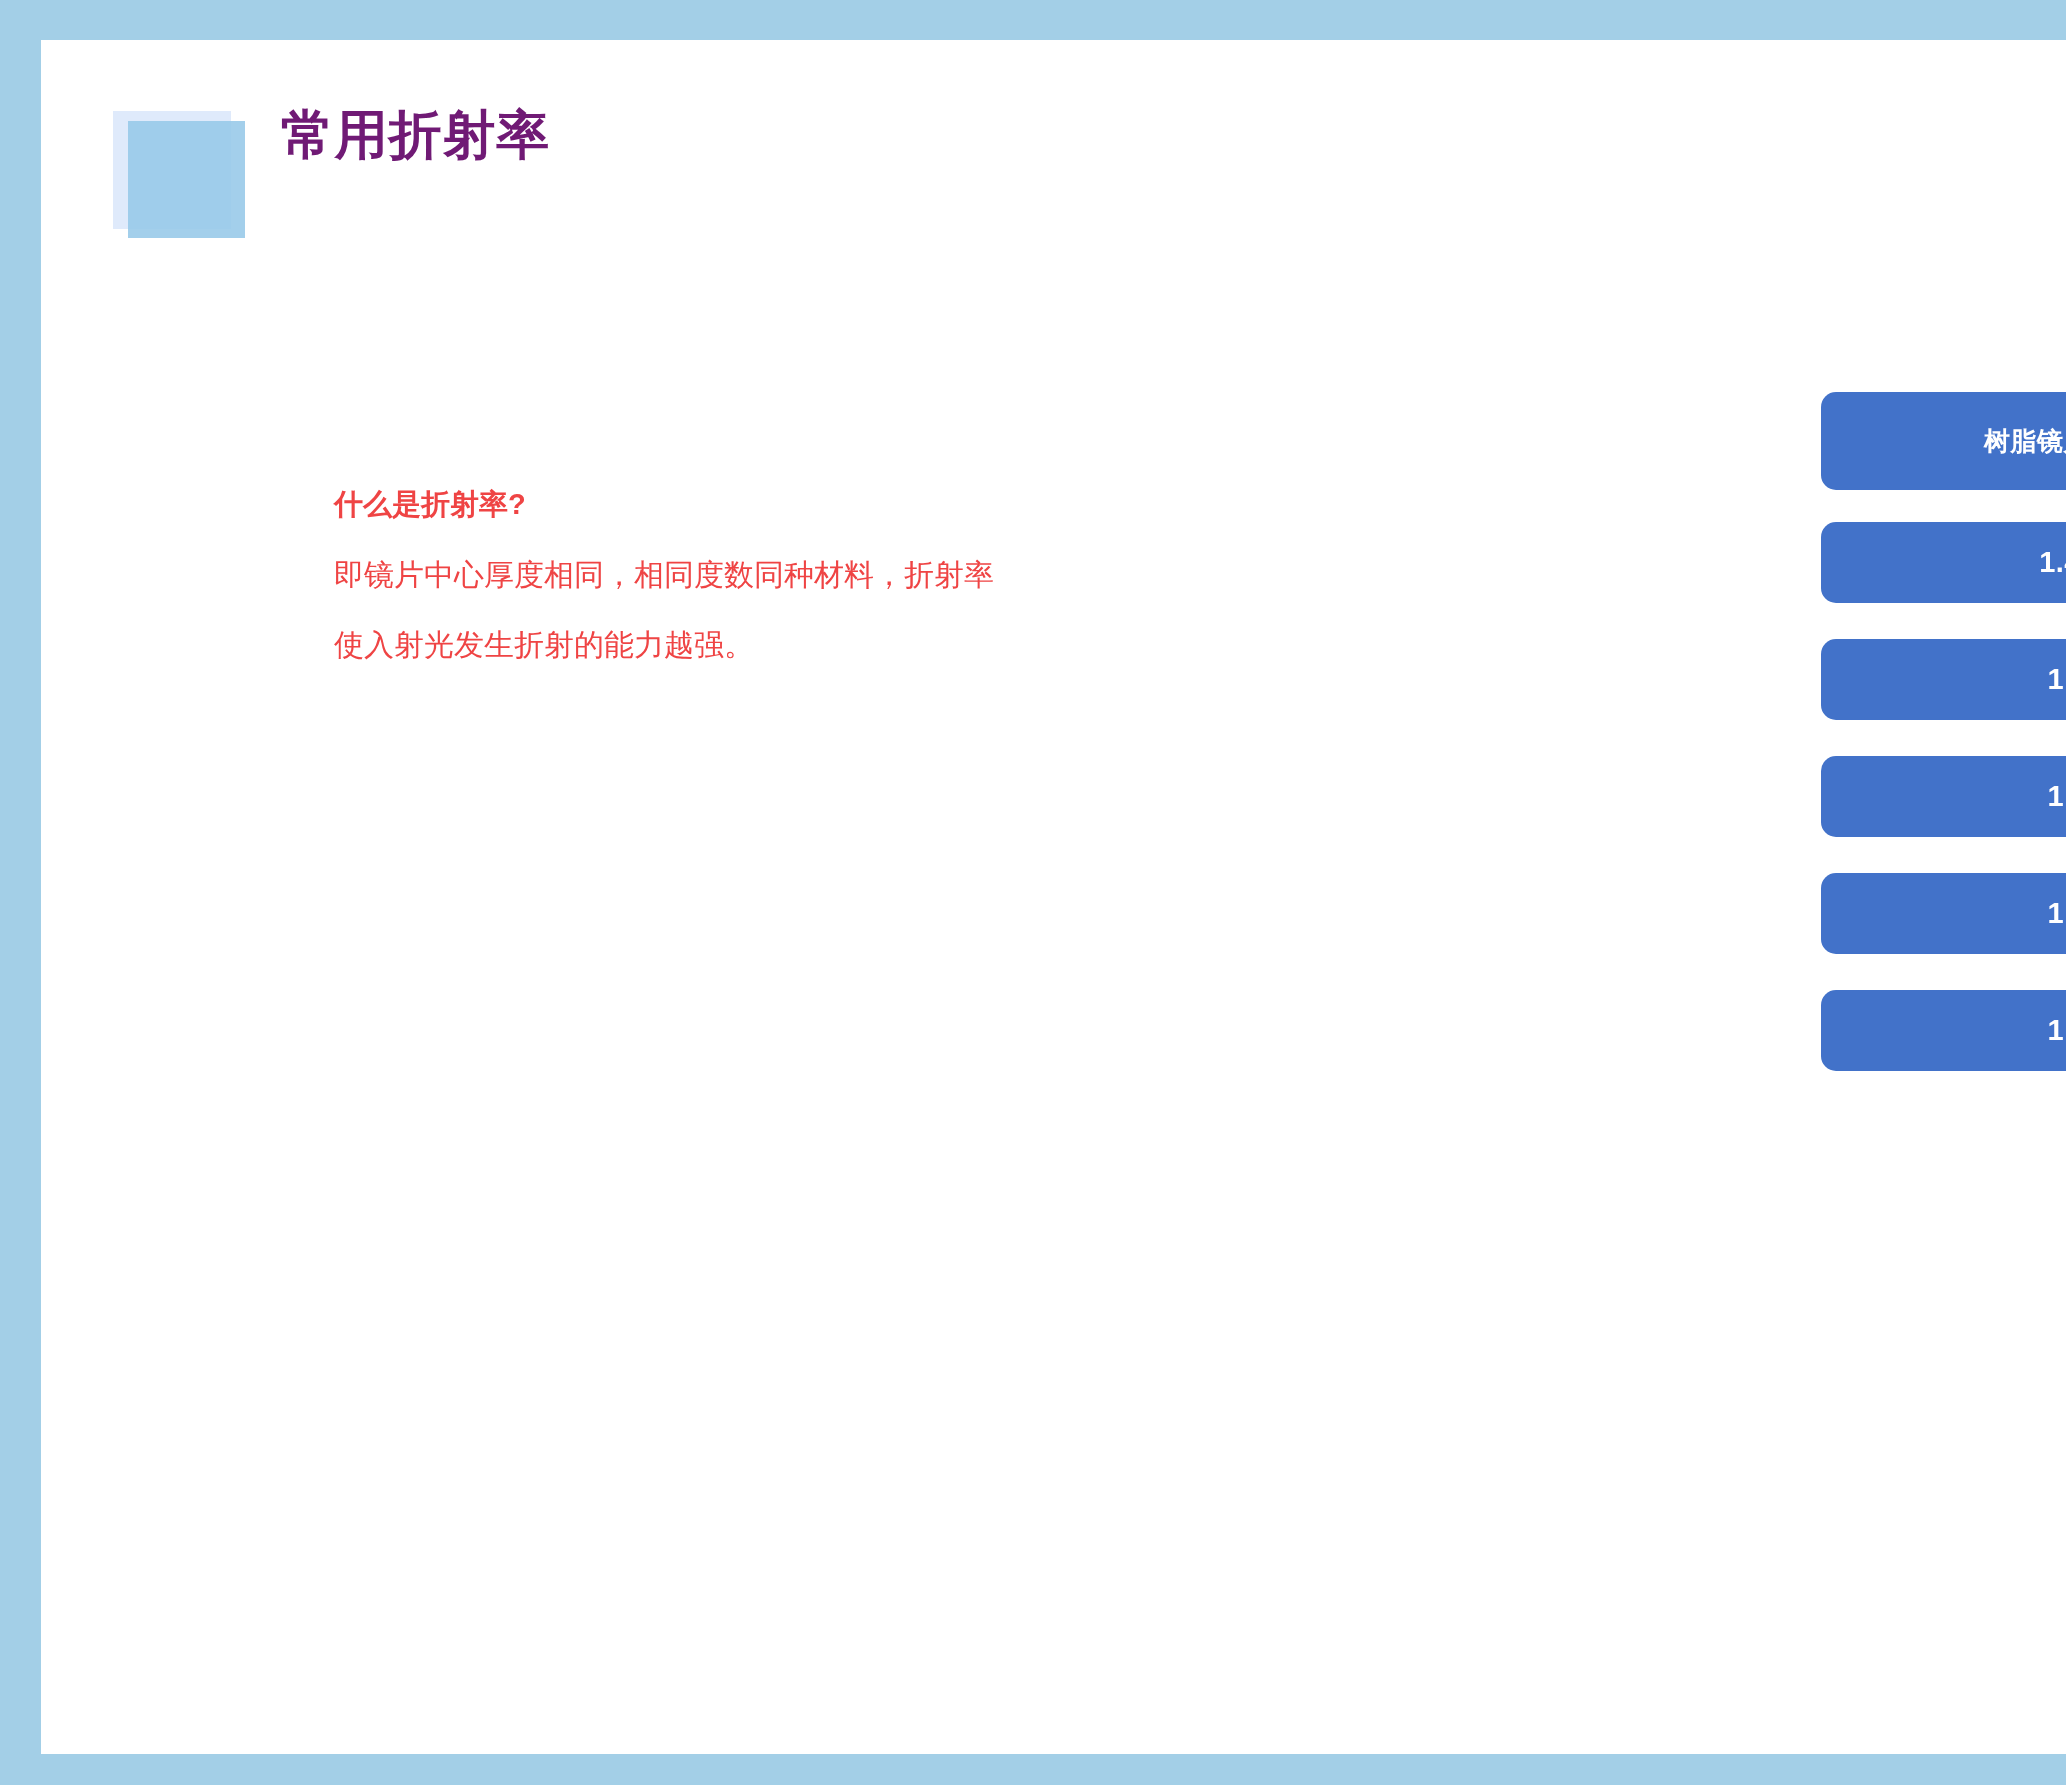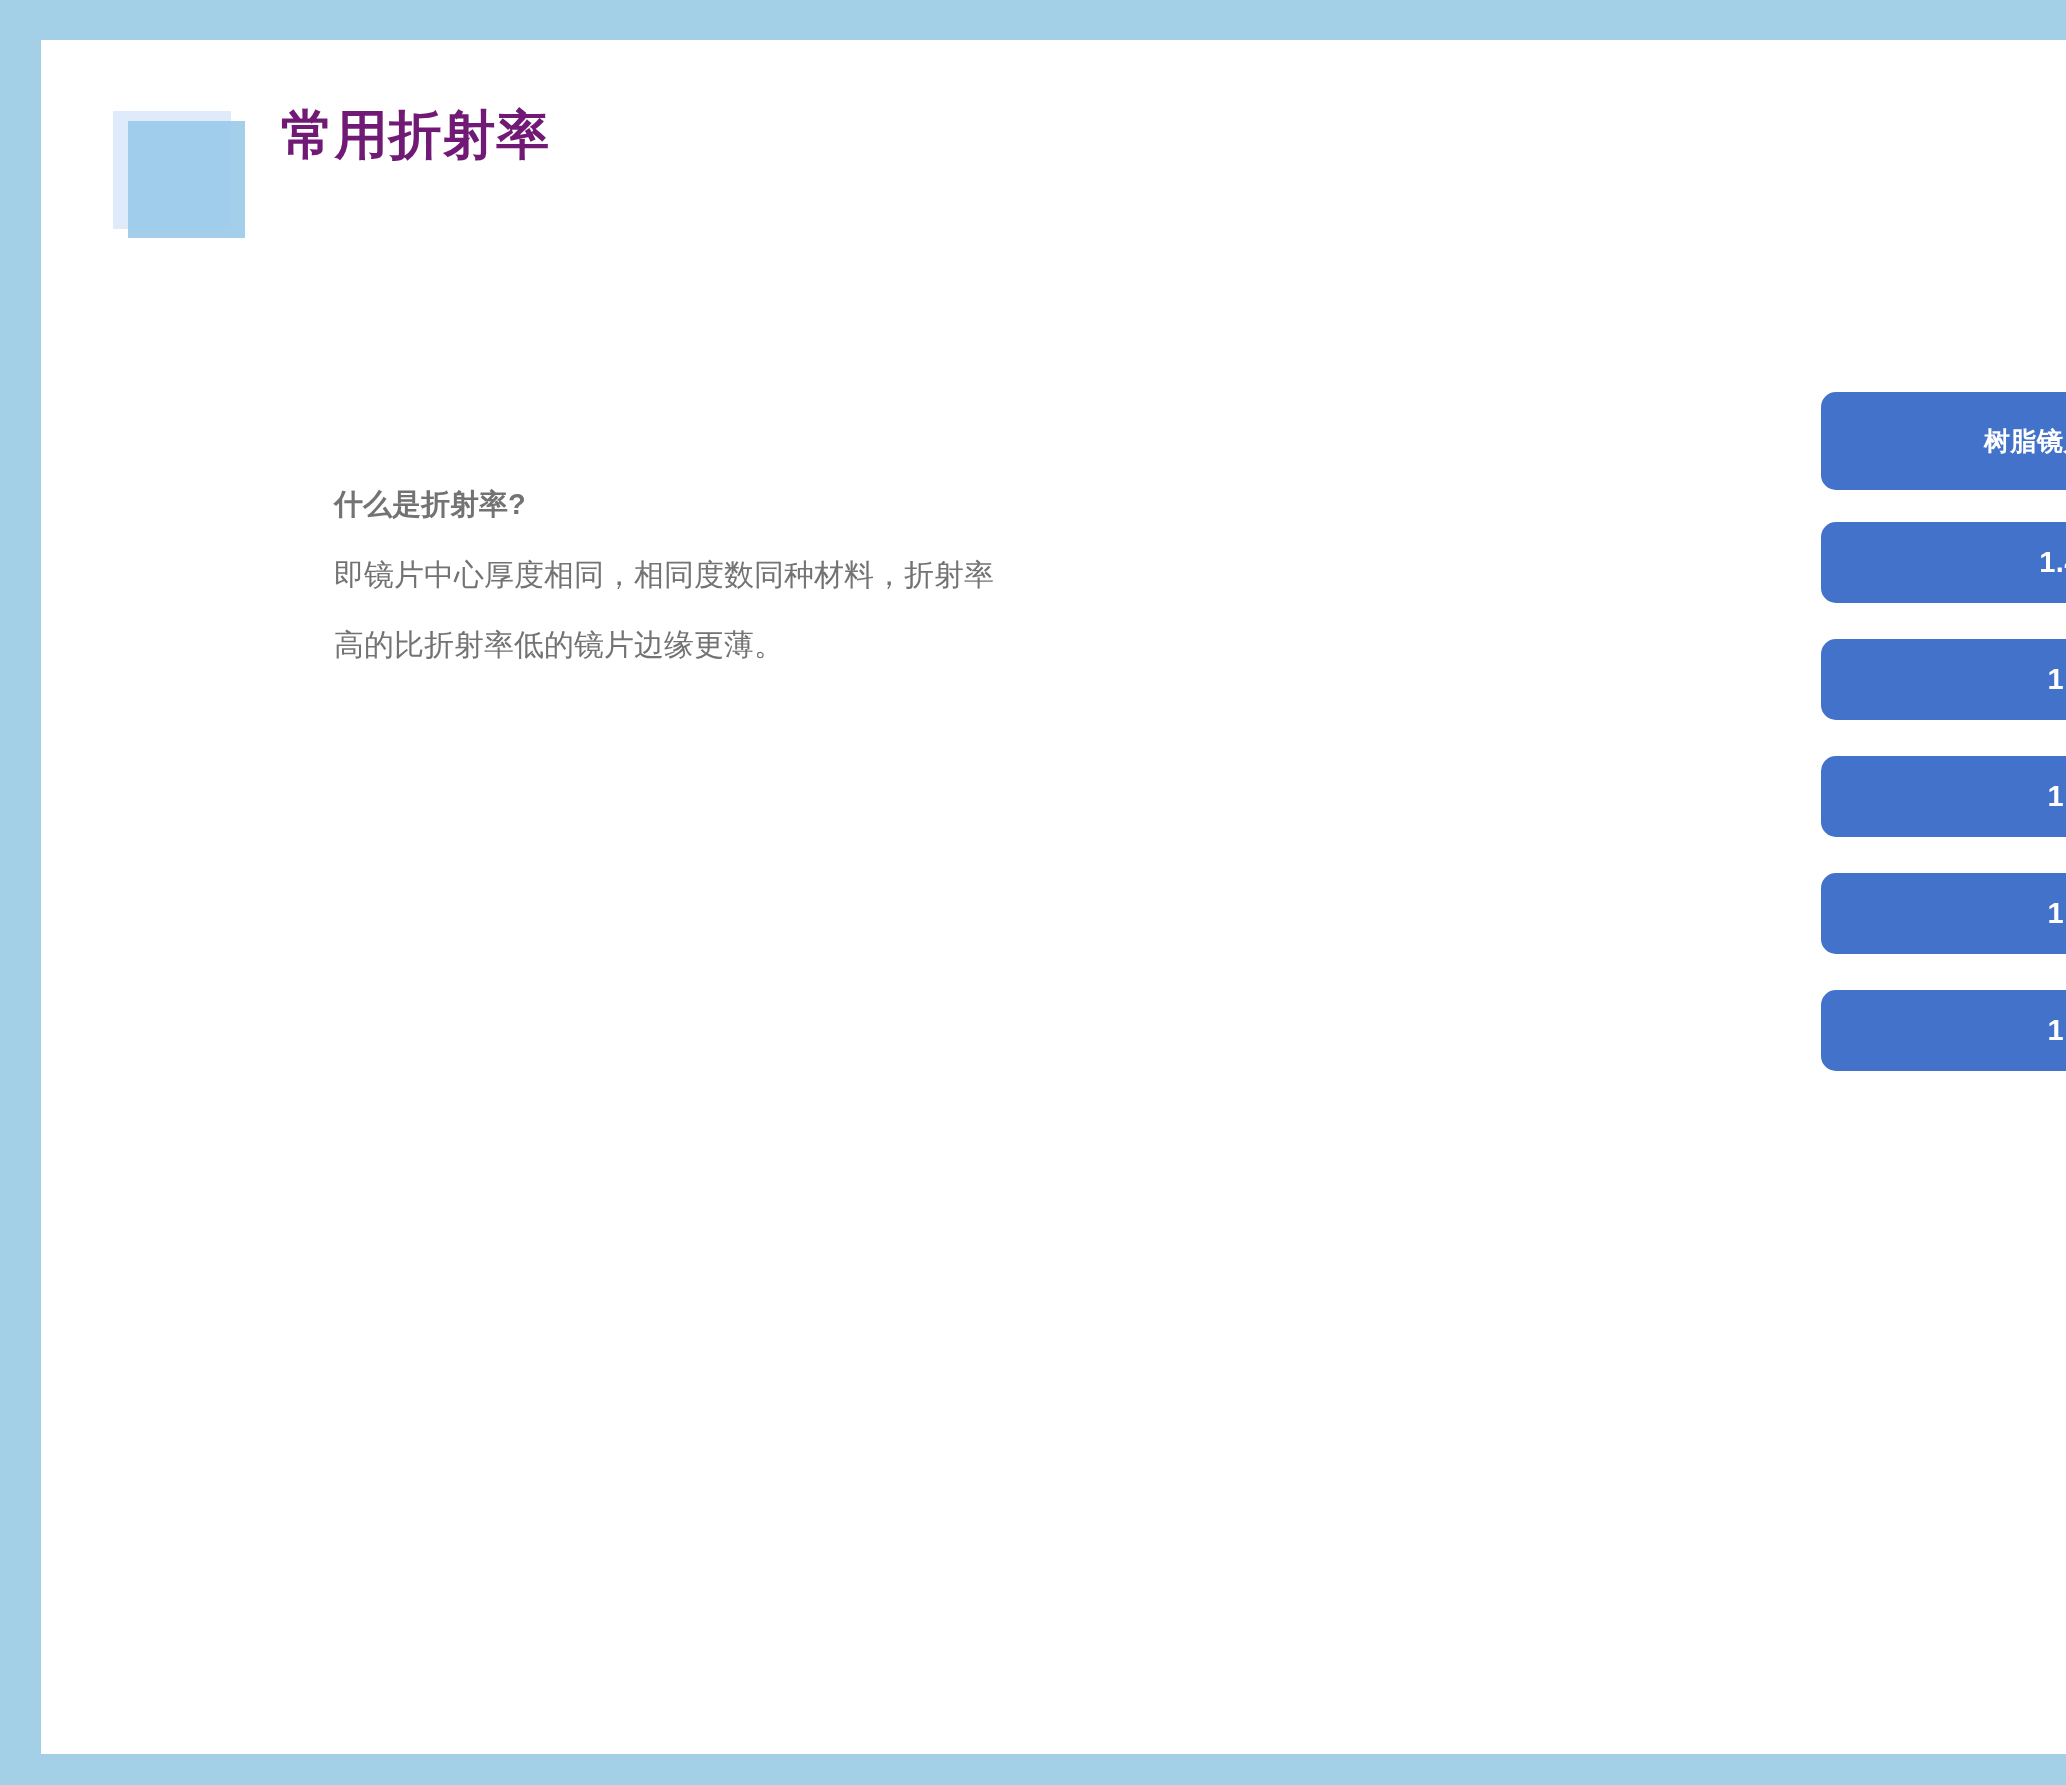--- a/index.html
+++ b/index.html
@@ -69,21 +69,21 @@
   
   #left-text-column {
     position: absolute;
     left: 293px;
     top: 450px;
     width: 1240px;
   }
   .body-line {
     font-size: 30px;
     line-height: 1.0;
-    color: #737373;
+    color: #ef4444;
     white-space: nowrap;
     margin: 0 0 40px 0;
   }
   .body-line.heading {
     font-weight: bold;
     font-size: 29px;
     margin-bottom: 41px;
   }
   .body-line.accent {
     color: #4472c4;
@@ -146,21 +146,21 @@
     <div id="page-title">常用折射率</div>
   </div>
 
   <div id="left-text-column">
     <div class="body-line heading">什么是折射率?</div>
 
 
 
 
     <div class="body-line plain">即镜片中心厚度相同，相同度数同种材料，折射率</div>
-    <div class="body-line plain">高的比折射率低的镜片边缘更薄。</div>
+    <div class="body-line plain">使入射光发生折射的能力越强。</div>
   </div>
 
   <div id="pill-table">
 
     <div class="pill-column" id="column-resin">
       <div class="pill header-pill">树脂镜片折射率</div>
       <div class="pill value-pill">1.499</div>
       <div class="pill value-pill">1.56</div>
       <div class="pill value-pill">1.60</div>
       <div class="pill value-pill">1.67</div>

